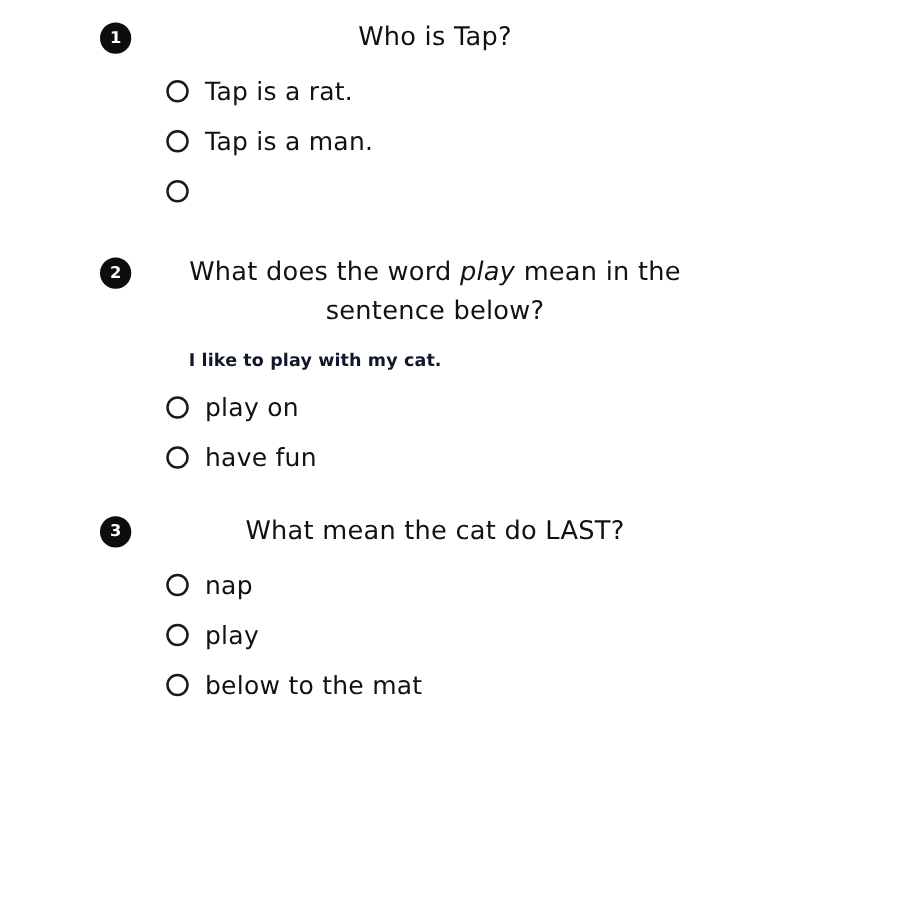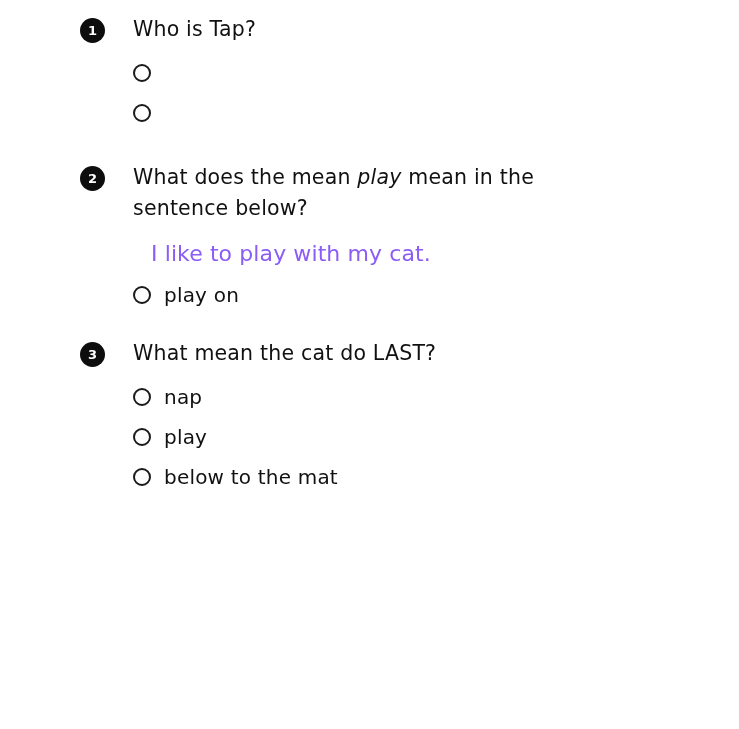--- a/index.html
+++ b/index.html
@@ -44,30 +44,31 @@
     line-height: 1;
   }
   .q-text {
     font-size: 20.5px;
     line-height: 1.48;
     color: #111111;
     letter-spacing: 0.2px;
     max-width: 430px;
     margin: 0;
     font-weight: 400;
+    text-align: center;
   }
   .q-text .ital {
     font-style: italic;
   }
   .q-sentence {
-    font-size: 22px;
-    font-weight: normal;
+    font-size: 14px;
+    font-weight: bold;
     margin: 18px 0 6px 18px;
     letter-spacing: 0.1px;
-    color: #8b5cf6;
+    color: #0f172a;
   }
   .options {
     margin-top: 16px;
   }
   .option {
     display: flex;
     align-items: center;
     margin: 0 0 14px 0;
     height: 26px;
   }
@@ -96,37 +97,46 @@
 <div class="page">
 
   <div class="question-block block-gap-1">
     <div class="q-number">1</div>
     <p class="q-text">
       <span>Who is Tap?</span>
     </p>
     <div class="options">
       <div class="option">
         <span class="radio"></span>
+        <span class="option-label">Tap is a rat.</span>
+      </div>
+      <div class="option">
+        <span class="radio"></span>
+        <span class="option-label">Tap is a man.</span>
       </div>
       <div class="option">
         <span class="radio"></span>
       </div>
     </div>
   </div>
 
   <div class="question-block block-gap-2">
     <div class="q-number">2</div>
     <p class="q-text">
-      <span>What does the mean </span><span class="ital">play</span><span> mean in the sentence below?</span>
+      <span>What does the word </span><span class="ital">play</span><span> mean in the sentence below?</span>
     </p>
     <div class="q-sentence">I like to play with my cat.</div>
     <div class="options">
       <div class="option">
         <span class="radio"></span>
         <span class="option-label">play on</span>
+      </div>
+      <div class="option">
+        <span class="radio"></span>
+        <span class="option-label">have fun</span>
       </div>
     </div>
   </div>
 
   <div class="question-block">
     <div class="q-number">3</div>
     <p class="q-text">
       <span>What mean the cat do LAST?</span>
     </p>
     <div class="options">

